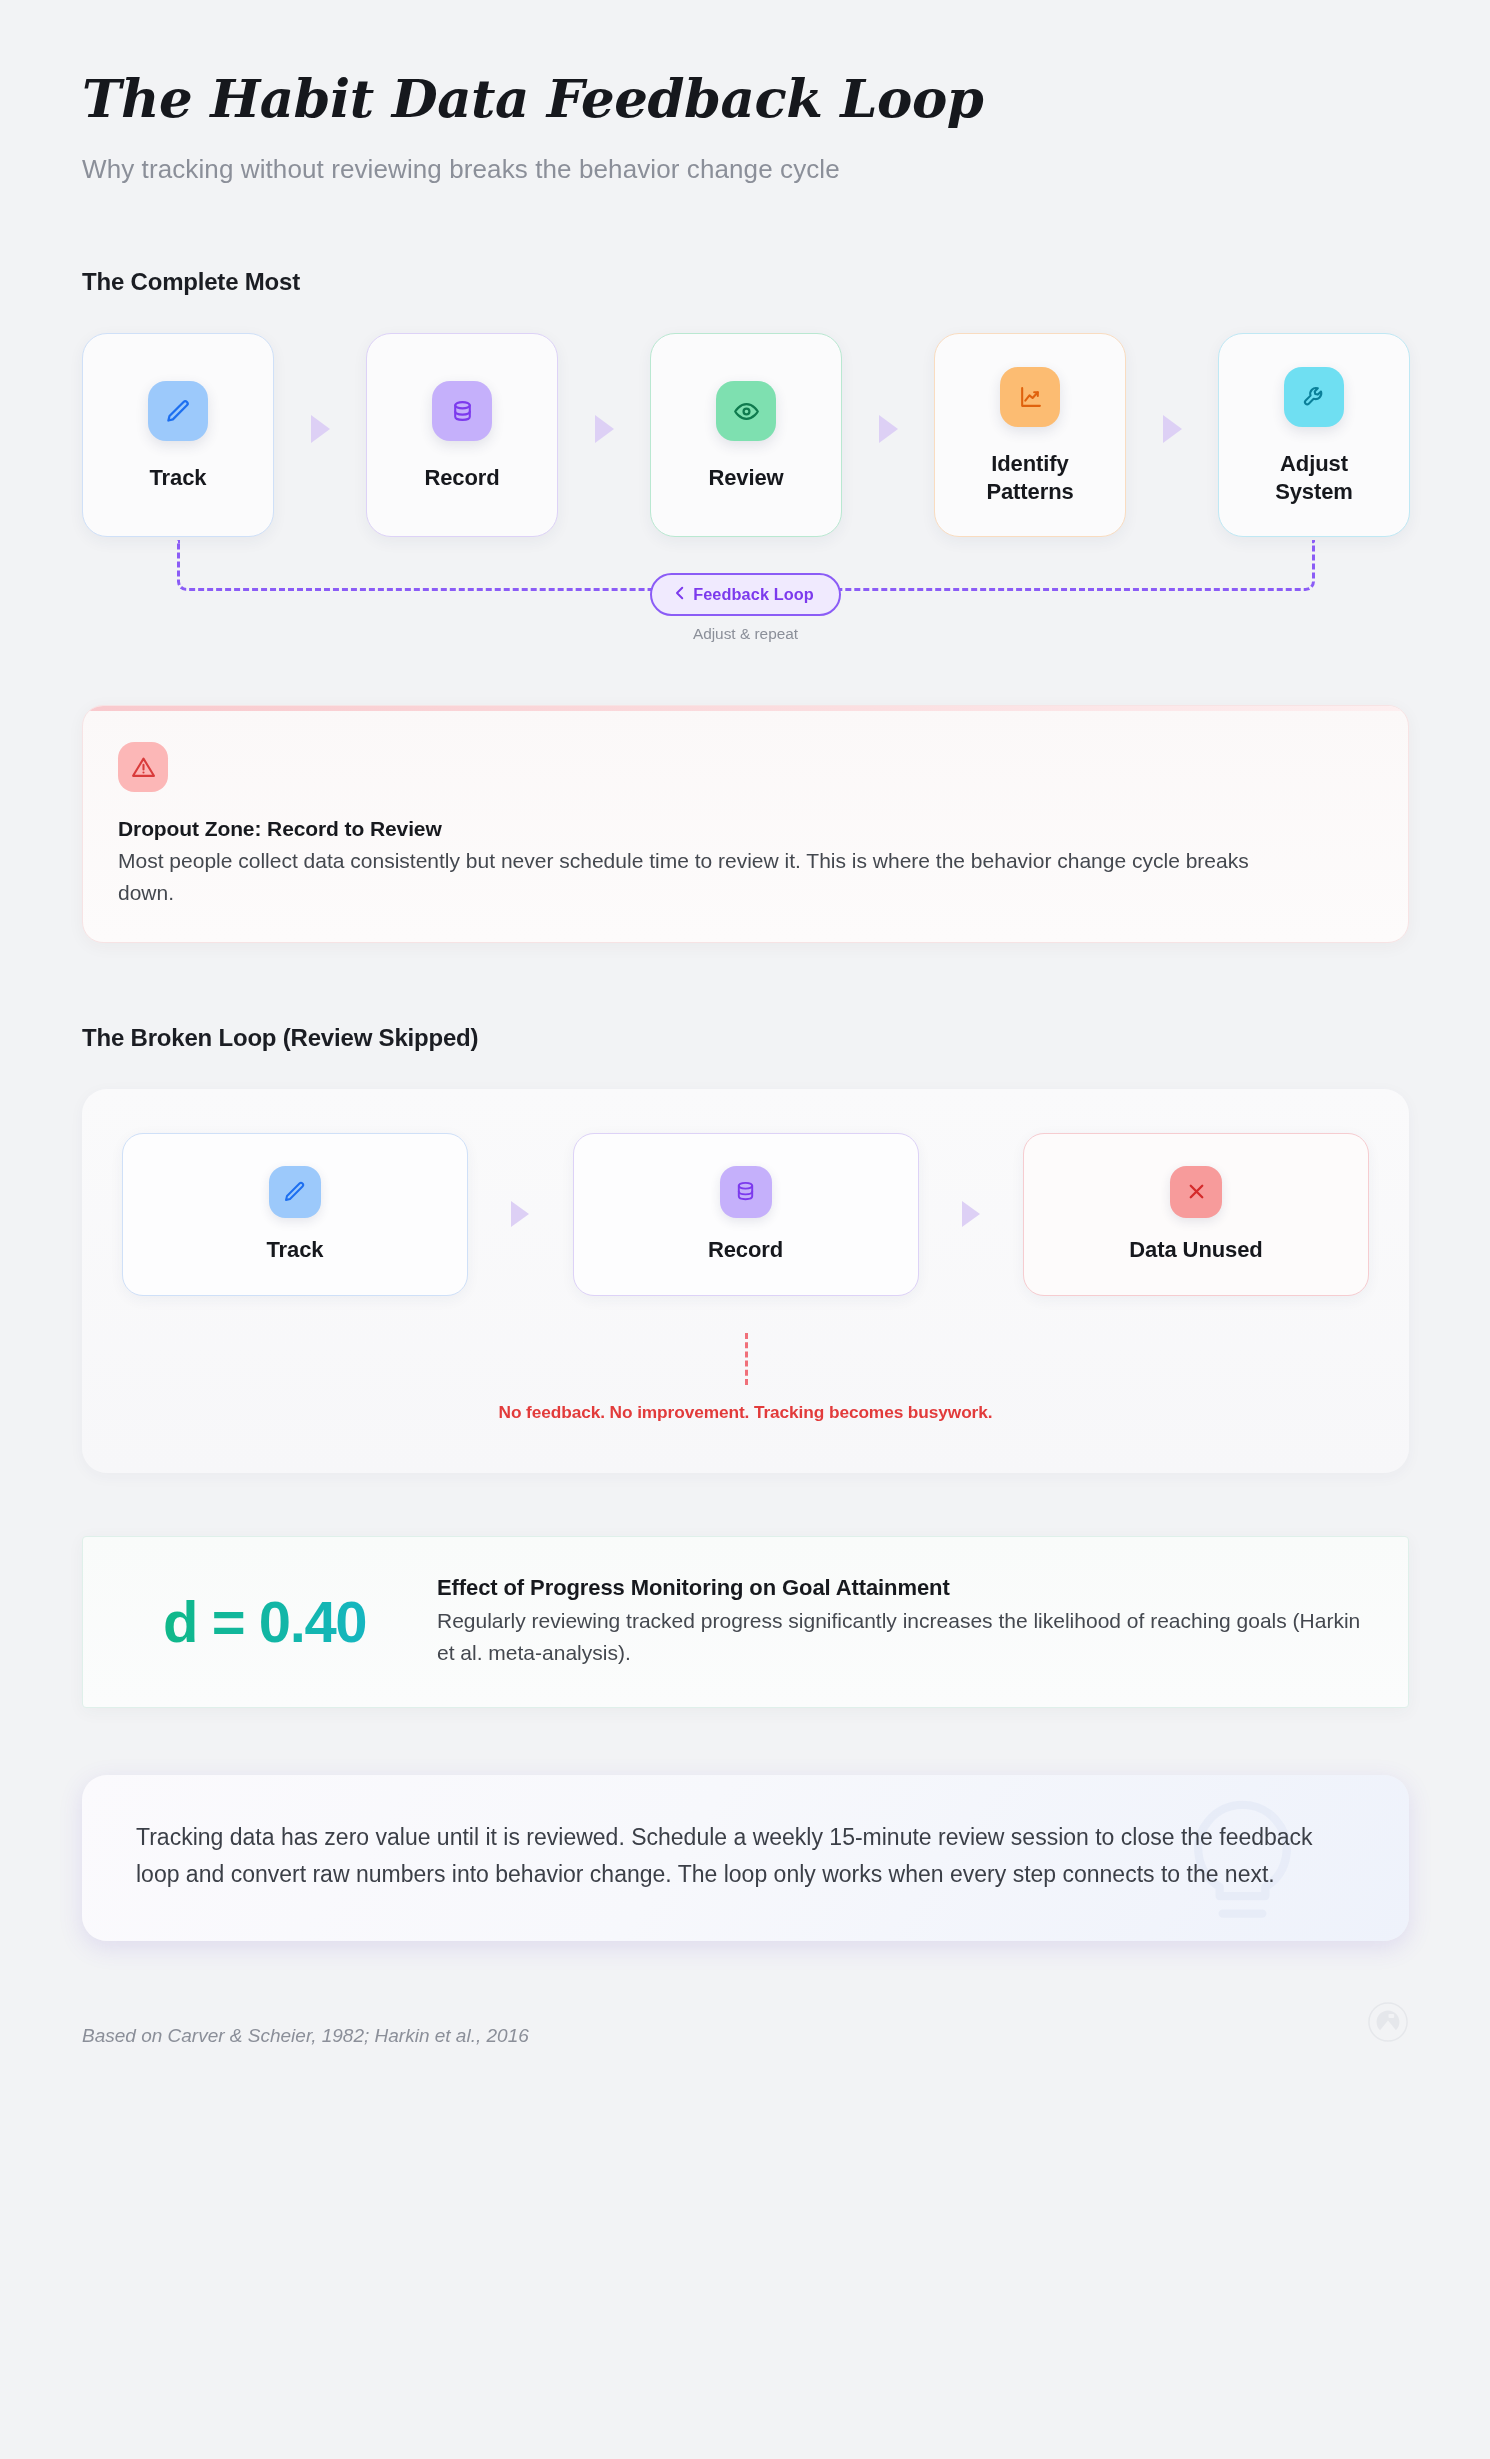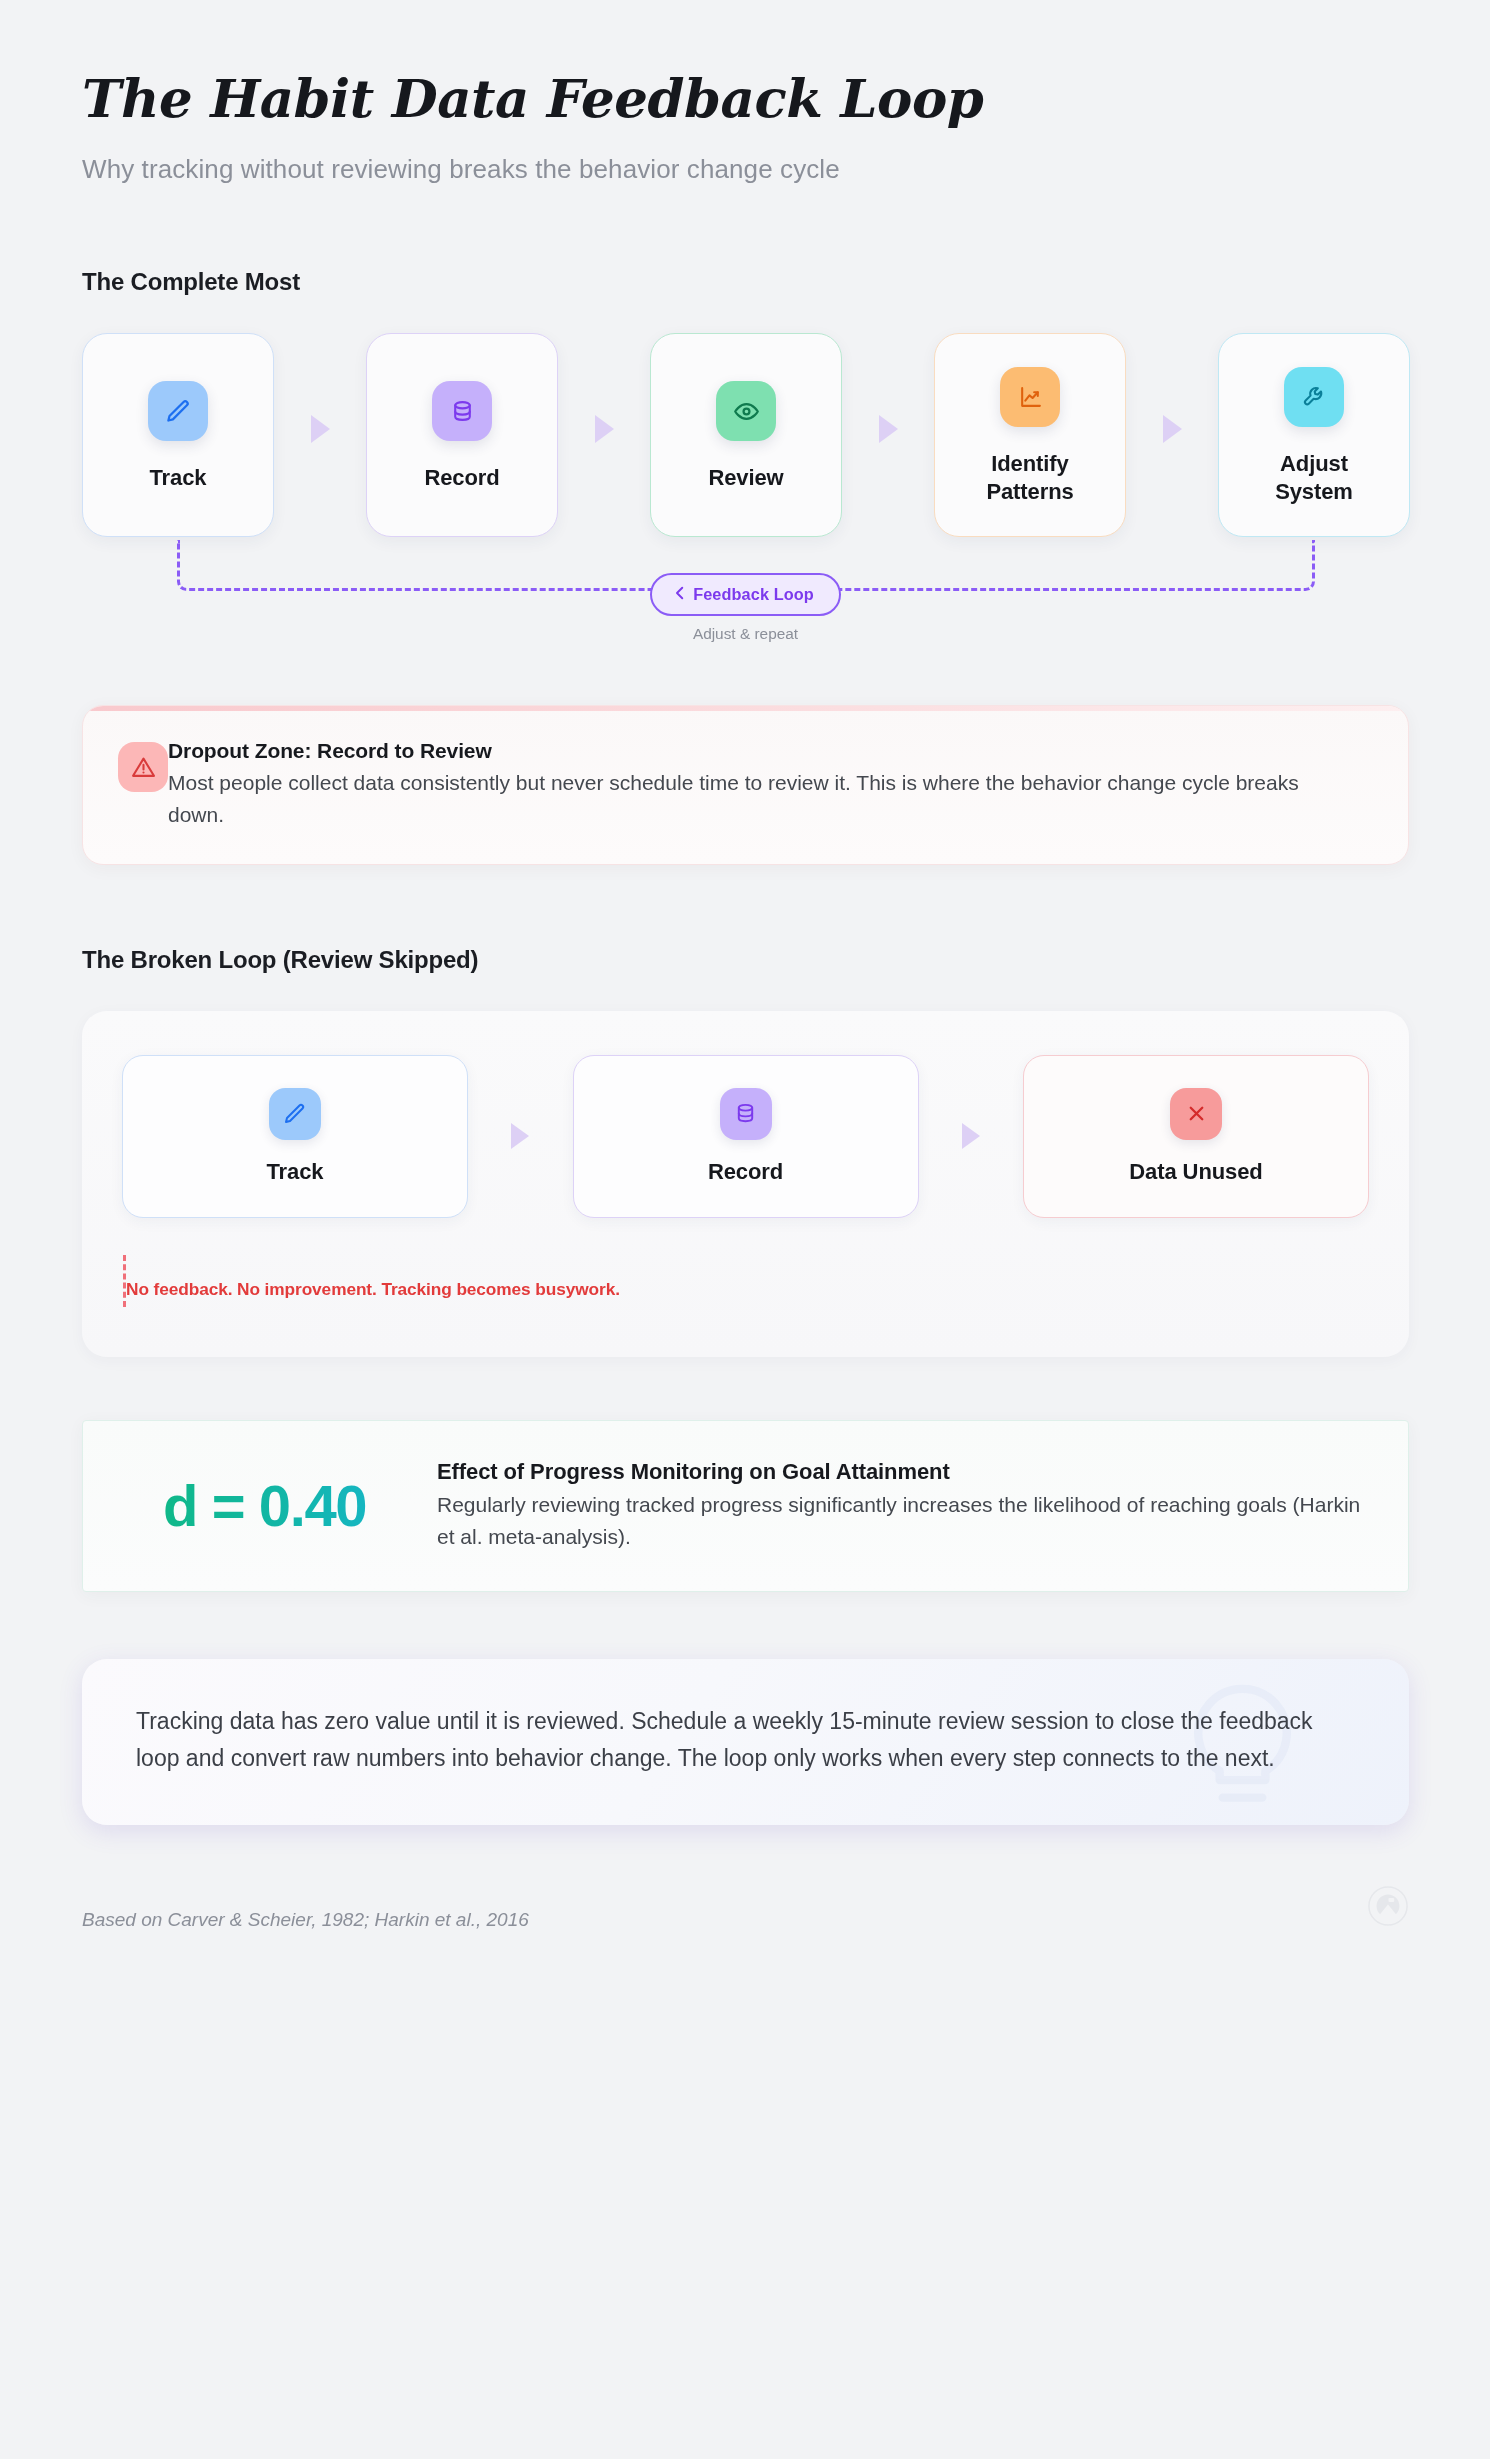--- a/index.html
+++ b/index.html
@@ -148,23 +148,25 @@
 
   
   .warn {
     margin-top: 103px;
     position: relative;
     background: linear-gradient(180deg,#fbf8f8 0%,#fdfbfb 100%);
     border-radius: 21px;
     border: 1px solid #f7e3e4;
     padding: 33px 38px 33px 35px;
     display: flex;
+    gap: 25px;
     align-items: flex-start;
     box-shadow: 0 3.8px 17.3px rgba(60,40,45,0.045);
     overflow: hidden;
+    flex-direction: column;
   }
   .warn::before {
     content: "";
     position: absolute; left:0; top:0; right:0; height: 4.8px;
     background: linear-gradient(90deg,#f9c9cd 0%,#fbdfe1 60%,#fdeff0 100%);
   }
   .warn-icon {
     flex: 0 0 auto;
     width: 50px; height: 50px;
     border-radius: 16.3px;
@@ -227,21 +229,21 @@
   .broken-arrow {
     width:0;height:0;
     border-left: 18px solid #ddd0f5;
     border-top: 13.4px solid transparent;
     border-bottom: 13.4px solid transparent;
   }
 
   .dead-end {
     margin-top: 37px;
     display: flex;
-    flex-direction: row;
+    flex-direction: column;
     align-items: center;
   }
   .dead-line {
     width: 0;
     height: 52px;
     border-left: 3.8px dashed #f0707a;
     margin-left: 1px;
   }
   .dead-text {
     margin-top: 17.3px;

